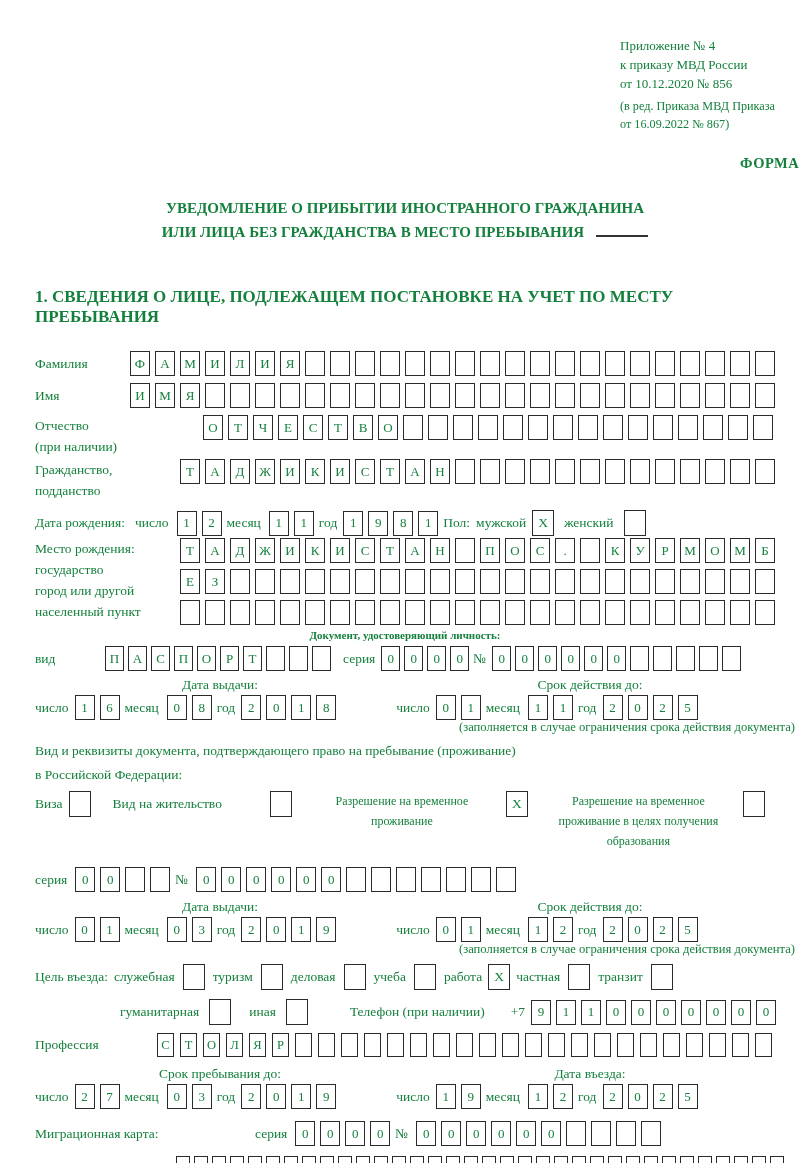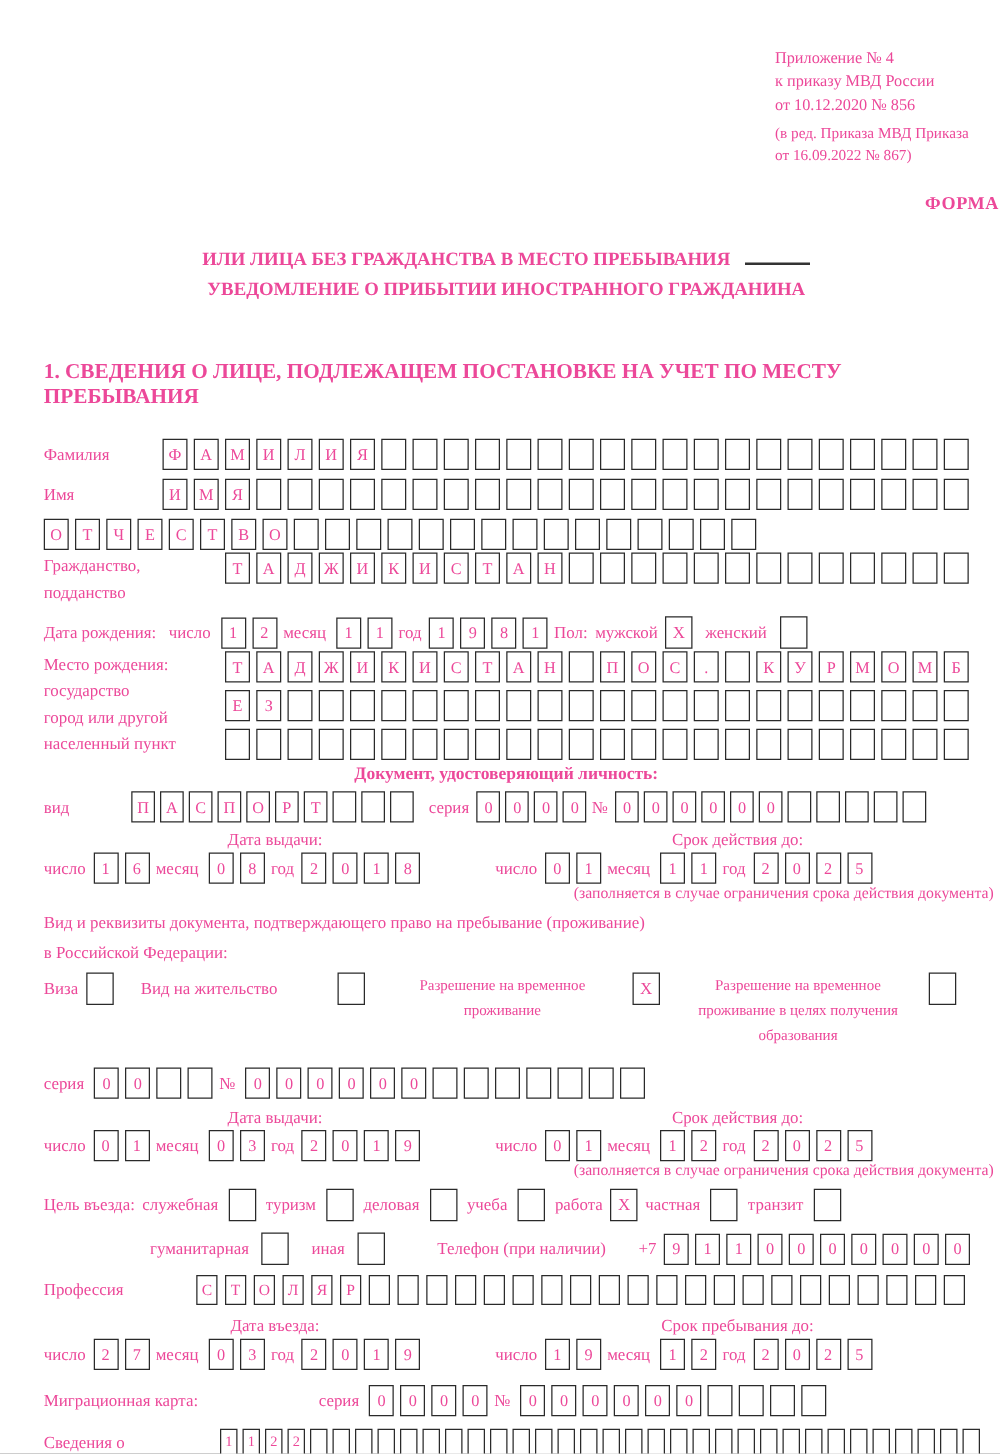--- a/index.html
+++ b/index.html
@@ -1,17 +1,17 @@
 <!DOCTYPE html>
 <html><head>
 <meta charset="utf-8">
 <style>
   html,body{margin:0;padding:0;background:#888;}
   #page{
-    width:800px;height:1163px;margin:0 auto;background:#ffffff;color:#ec4899;
+    width:800px;height:1163px;margin:0 auto;background:#ffffff;color:#15803d;
     font-family:"Liberation Serif","DejaVu Serif",serif;
     position:relative;box-sizing:border-box;padding:36px 0 20px 35px;overflow:hidden;
   }
   .hdr{margin-left:585px;font-size:13px;line-height:19px;}
   .hdr .small{font-size:12.2px;margin-top:4px;line-height:18px;}
   .forma{margin-left:585px;text-align:left;padding-left:120px;font-weight:bold;font-size:14.5px;margin-top:22px;letter-spacing:.5px;}
   .title{text-align:center;font-weight:bold;font-size:15px;margin-top:24px;line-height:24px;width:740px;}
   .blank-line{display:inline-block;width:52px;border-bottom:2px solid #333;margin-left:12px;}
   .sect{font-weight:bold;font-size:17px;margin-top:43px;width:760px;}
   .row{display:flex;align-items:center;}
@@ -19,21 +19,21 @@
   .lbl{font-size:13.5px;}
   .lbl2{font-size:13.5px;line-height:21px;}
   .cellrow{display:flex;}
   .cell{box-sizing:border-box;width:20px;height:25px;border:1.5px solid #2a2a2a;margin-right:5px;
         font-size:13px;display:flex;align-items:center;justify-content:center;flex:none;background:#fff;}
   .tight .cell{width:19px;margin-right:4px;}
   .md .cell{width:17px;margin-right:6px;height:24px;font-size:12.5px;}
   .sm .cell{width:14px;height:22px;margin-right:4px;font-size:11.5px;}
   .cb{box-sizing:border-box;width:22px;height:26px;border:1.6px solid #2a2a2a;font-size:13.5px;
       display:inline-flex;align-items:center;justify-content:center;flex:none;background:#fff;}
-  .center-b{font-weight:bold;font-size:14px;text-align:center;width:740px;}
+  .center-b{font-weight:bold;font-size:11px;text-align:center;width:740px;}
   .datelbl{font-size:13.5px;text-align:center;}
   .note{font-size:12.6px;text-align:right;width:760px;}
   .optlbl{font-size:12px;text-align:center;line-height:20px;}
   .gap6{width:6px;flex:none;}.gap8{width:8px;flex:none;}.gap10{width:10px;flex:none;}
 </style>
 </head>
 <body>
 
 <div id="page">
 
@@ -42,22 +42,22 @@
     <div>к приказу МВД России</div>
     <div>от 10.12.2020 № 856</div>
     <div class="small">
       <div>(в ред. Приказа МВД Приказа</div>
       <div>от 16.09.2022 № 867)</div>
     </div>
   </div>
   <div class="forma">ФОРМА</div>
 
   <div class="title">
+    <div>УВЕДОМЛЕНИЕ О ПРИБЫТИИ ИНОСТРАННОГО ГРАЖДАНИНА</div>
     <div><span>ИЛИ ЛИЦА БЕЗ ГРАЖДАНСТВА В МЕСТО ПРЕБЫВАНИЯ</span><span class="blank-line"></span></div>
-    <div>УВЕДОМЛЕНИЕ О ПРИБЫТИИ ИНОСТРАННОГО ГРАЖДАНИНА</div>
   </div>
 
   <div class="sect">1. СВЕДЕНИЯ О ЛИЦЕ, ПОДЛЕЖАЩЕМ ПОСТАНОВКЕ НА УЧЕТ ПО МЕСТУ ПРЕБЫВАНИЯ</div>
 
   <div class="row" style="margin-top:24px;">
     <div class="lbl" style="width:95px;">Фамилия</div>
     <div class="cellrow">
         <div class="cell">Ф</div>
         <div class="cell">А</div>
         <div class="cell">М</div>
@@ -113,20 +113,24 @@
         <div class="cell"></div>
         <div class="cell"></div>
         <div class="cell"></div>
         <div class="cell"></div>
         <div class="cell"></div>
         <div class="cell"></div>
       </div>
   </div>
 
   <div class="rowt" style="margin-top:7px;">
+    <div style="width:168px;">
+      <div class="lbl2">Отчество</div>
+      <div class="lbl2">(при наличии)</div>
+    </div>
     <div class="cellrow">
         <div class="cell">О</div>
         <div class="cell">Т</div>
         <div class="cell">Ч</div>
         <div class="cell">Е</div>
         <div class="cell">С</div>
         <div class="cell">Т</div>
         <div class="cell">В</div>
         <div class="cell">О</div>
         <div class="cell"></div>
@@ -579,22 +583,22 @@
         <div class="cell"></div>
         <div class="cell"></div>
         <div class="cell"></div>
         <div class="cell"></div>
         <div class="cell"></div>
         <div class="cell"></div>
       </div>
   </div>
 
   <div class="row" style="margin-top:9px;">
+    <div class="datelbl" style="width:370px;">Срок пребывания до:</div>
     <div class="datelbl" style="width:370px;">Дата въезда:</div>
-    <div class="datelbl" style="width:370px;">Срок пребывания до:</div>
   </div>
   <div class="row" style="margin-top:2px;">
     <span class="lbl">число</span>
       <div class="gap6"></div>
     <div class="cellrow">
         <div class="cell">2</div>
         <div class="cell">7</div>
       </div>
     <span class="lbl">месяц</span>
       <div class="gap8"></div>

